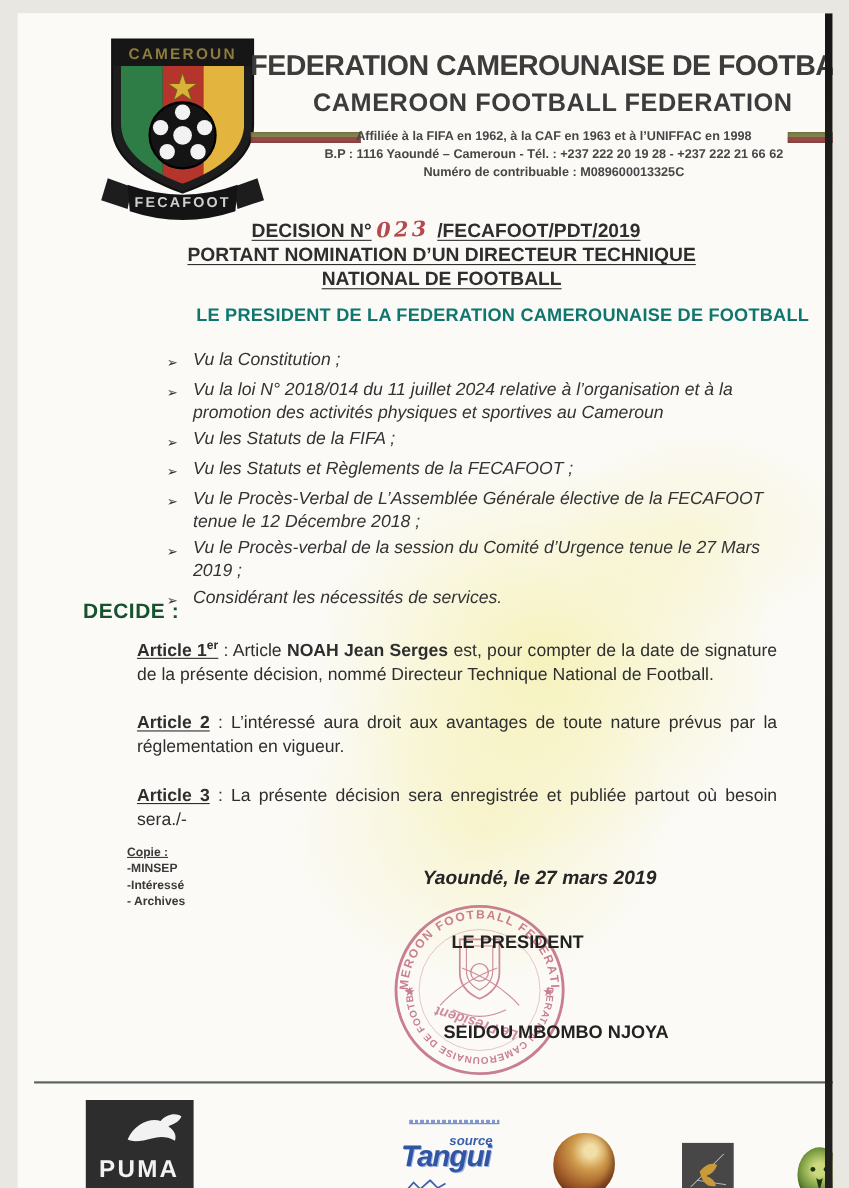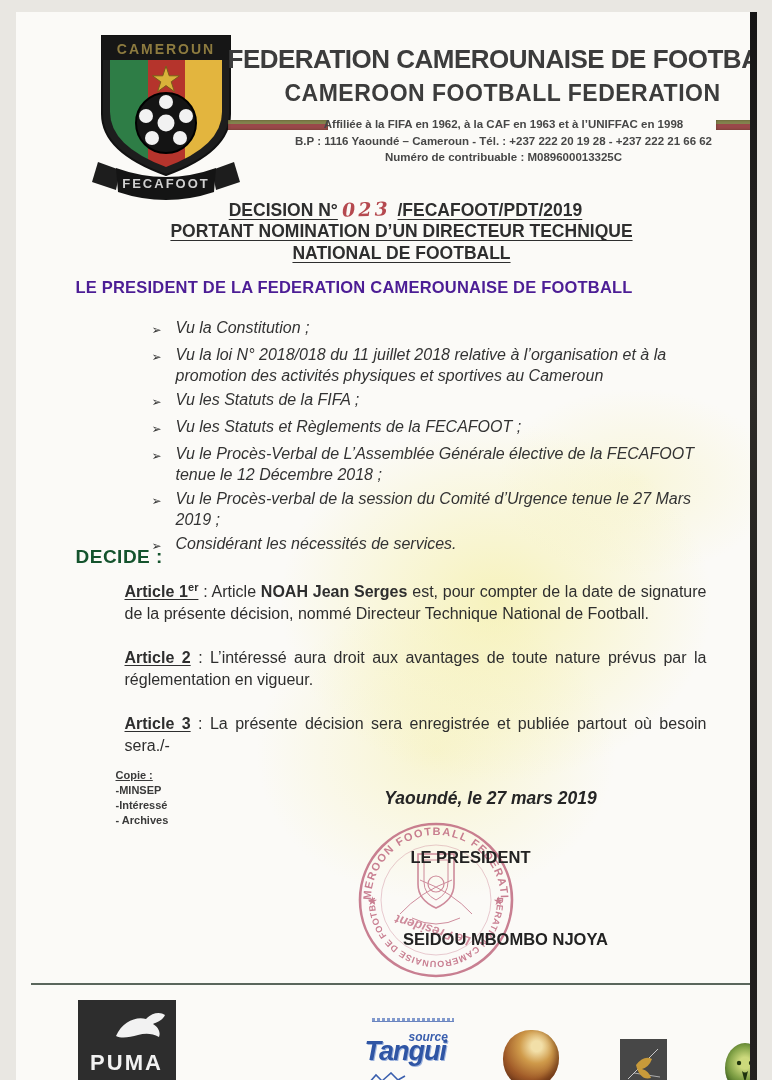--- a/index.html
+++ b/index.html
@@ -39,22 +39,22 @@
 
   
   .decision-line1 { left:60px; top:186px; width:660px; text-align:center;
     font-size:17.5px; font-weight:bold; color:#2e2e2e; }
   .decision-line1 .uline { text-decoration:underline; text-underline-offset:3px; }
   .hand-number { color:#b5494f; font-family:"DejaVu Serif", serif; font-style:italic;
     font-size:19px; letter-spacing:3px; margin:0 7px 0 4px; display:inline-block; transform:rotate(-2deg); }
   .decision-sub { left:110px; top:208px; width:552px; margin:0 auto; text-align:center;
     font-size:17.5px; font-weight:bold; color:#2e2e2e; line-height:22px;
     text-decoration:underline; text-underline-offset:3px; }
-  .issuer { left:60px; top:266px; width:660px; text-align:left;
-    font-size:16.5px; font-weight:bold; color:#4c1d95; letter-spacing:0.2px; }
+  .issuer { left:60px; top:266px; width:660px; text-align:right;
+    font-size:16.5px; font-weight:bold; color:#0f766e; letter-spacing:0.2px; }
 
   
   .considerations { left:136px; top:305px; width:566px; }
   .vu-item { display:flex; gap:10px; font-style:italic; font-size:16px;
     line-height:21px; margin-bottom:3px; color:#333; }
   .vu-marker { flex:0 0 14px; font-style:normal; font-size:12px; padding-top:3px; color:#333; }
 
   .decide { left:60px; top:534px; width:660px; text-align:left;
     font-size:19px; font-weight:bold; letter-spacing:0.5px; color:#14532d; }
 
@@ -178,21 +178,21 @@
   <div class="z decision-sub">PORTANT NOMINATION D’UN DIRECTEUR TECHNIQUE NATIONAL DE FOOTBALL</div>
   <div class="z issuer">LE PRESIDENT  DE LA FEDERATION CAMEROUNAISE DE FOOTBALL</div>
 
   <div class="z considerations">
     <div class="vu-item">
       <span class="vu-marker">➢</span>
       <span>Vu la Constitution ;</span>
     </div>
     <div class="vu-item">
       <span class="vu-marker">➢</span>
-      <span>Vu la loi N° 2018/018 du 11 juillet 2018 relative à l’organisation et à la promotion des activités physiques et sportives au Cameroun</span>
+      <span>Vu la loi N° 2018/014 du 11 juillet 2024 relative à l’organisation et à la promotion des activités physiques et sportives au Cameroun</span>
     </div>
     <div class="vu-item">
       <span class="vu-marker">➢</span>
       <span>Vu les Statuts de la FIFA ;</span>
     </div>
     <div class="vu-item">
       <span class="vu-marker">➢</span>
       <span>Vu les Statuts et Règlements de la FECAFOOT ;</span>
     </div>
     <div class="vu-item">

